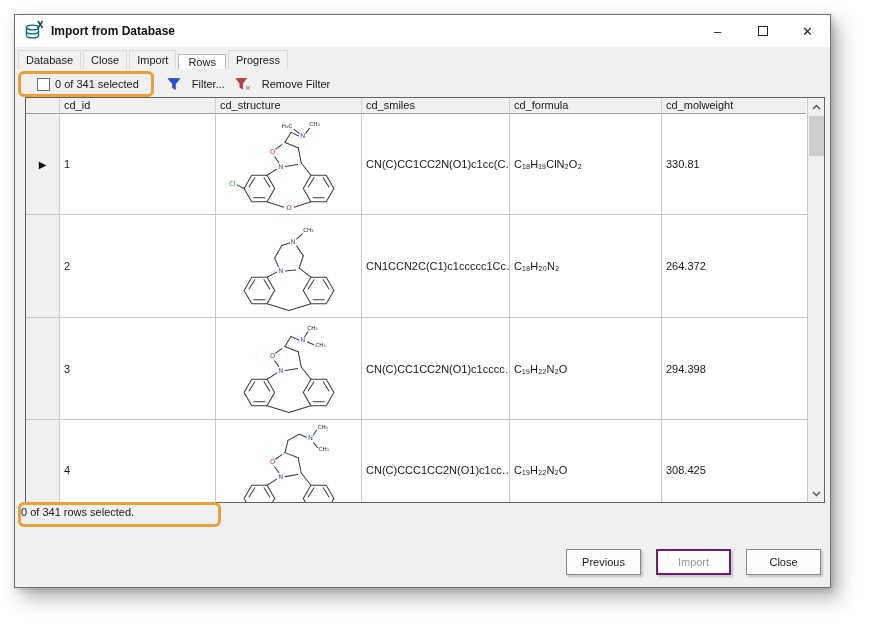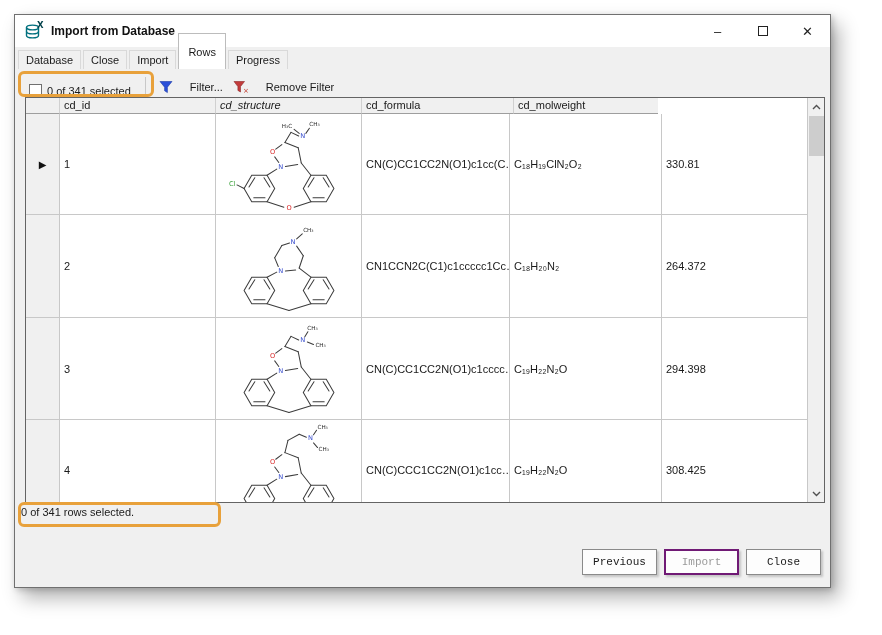--- a/index.html
+++ b/index.html
@@ -14,31 +14,31 @@
   .app-icon { width:20px; height:20px; margin-left:9px; }
   .title-text { margin-left:7px; font-size:12px; font-weight:600; color:#111; }
   .win-controls { position:absolute; right:0; top:0; height:32px; display:flex; }
   .win-btn { width:45px; height:32px; display:flex; align-items:center; justify-content:center;
              font-size:13px; color:#222; cursor:default; }
   .max-glyph { width:10px; height:10px; border:1px solid #222; display:inline-block; }
   
   .tabstrip { position:absolute; left:3px; top:31px; height:23px; display:flex; align-items:flex-end; }
   .tab { height:19px; padding:0 7px; background:#f0f0f0; border:1px solid #d9d9d9; border-bottom:none;
          font-size:11px; color:#1a1a1a; display:flex; align-items:center; margin-right:2px; }
-  .tab.active { height:36px; background:#ffffff; border-color:#bcbcbc; position:relative; z-index:3;
+  .tab.active { height:15px; background:#ffffff; border-color:#bcbcbc; position:relative; z-index:3;
                 padding:0 9px; }
   
-  .toolbar { position:absolute; left:0; top:56px; width:100%; height:26px; display:flex; align-items:flex-end; }
+  .toolbar { position:absolute; left:8px; top:56px; width:100%; height:26px; display:flex; align-items:center; }
   .annot { position:absolute; border:3px solid #E8A13B; border-radius:6px; pointer-events:none; z-index:9; }
   .annot.box1 { left:3px; top:56px; width:136px; height:26px; }
   .annot.box2 { left:3px; top:487px; width:203px; height:25px; }
   .checkbox { width:13px; height:13px; background:#fff; border:1px solid #707070; margin-left:14px; }
   .chk-label { font-size:11px; color:#1a1a1a; margin-left:5px; }
   .tb-sep { width:1px; height:20px; background:#c8c8c8; margin:0 8px 0 14px; }
-  .tb-btn { display:flex; align-items:center; gap:17px; font-size:11px; color:#1a1a1a;
+  .tb-btn { display:flex; align-items:center; gap:11px; font-size:11px; color:#1a1a1a;
             padding:3px 5px; }
   
   .grid { position:absolute; left:10px; top:82px; width:800px; height:406px; background:#ffffff;
           border:1px solid #646464; overflow:hidden; }
   .gheader { display:flex; height:16px; }
   .gh-cell { background:#f0f0f0; border-right:1px solid #d0d0d0; border-bottom:1px solid #9e9e9e;
              font-size:11px; color:#1a1a1a; padding:1px 0 0 4px; overflow:hidden; }
   .grow { display:flex; border-bottom:1px solid #c8c8c8; background:#fff; }
   .gc { border-right:1px solid #c8c8c8; display:flex; align-items:center; overflow:hidden; }
   .gc.sel { background:#f0f0f0; justify-content:center; }
@@ -46,21 +46,21 @@
   .w-sel{width:34px;} .w-id{width:156px;} .w-st{width:146px; justify-content:center;}
   .w-sm{width:148px;} .w-fo{width:152px;} .w-mw{width:144px;}
   .cur-row { font-size:10px; color:#111; }
   
   .vscroll { position:absolute; right:0; top:0; width:17px; height:100%; background:#f0f0f0;
              border-left:1px solid #c8c8c8; }
   .vs-btn { position:absolute; left:0; width:17px; height:17px; display:flex; align-items:center; justify-content:center; }
   .vs-thumb { position:absolute; left:1px; top:18px; width:15px; height:40px; background:#cdcdcd; }
   
   .statusbar { position:absolute; left:6px; top:491px; font-size:11px; color:#1a1a1a; }
-  .footer { position:absolute; right:9px; top:534px; display:flex; gap:7px;font-family:Liberation Mono, monospace; }
+  .footer { position:absolute; right:9px; top:534px; display:flex; gap:15px; }
   .btn { width:75px; height:26px; background:#fdfdfd; border:1px solid #8a8a8a; font-size:11px;
          color:#1a1a1a; display:flex; align-items:center; justify-content:center;
          box-shadow:2px 2px 2px rgba(0,0,0,.18); font-family:inherit; }
   .btn.default-disabled { border:2px solid #701a75; color:#9a9a9a; }
   
   .mol line, .mol polygon { stroke:#3c3c3c; stroke-width:1; fill:none; stroke-linecap:round; }
   .at { font-family:"DejaVu Sans",sans-serif; font-size:6.5px; }
   .at.n { fill:#3349cc; } .at.o { fill:#d92b2b; } .at.cl { fill:#3da23d; }
   .at.c { fill:#2a2a2a; font-size:5.5px; }
 </style>
@@ -124,21 +124,22 @@
         <text x="10" y="13" font-size="7" fill="#c0392b" font-family="DejaVu Sans,sans-serif">×</text>
       </svg>
       <span>Remove Filter</span>
     </div>
   </div>
 
   <div class="grid">
     <div class="gheader">
       <div class="gh-cell w-sel"></div>
       <div class="gh-cell w-id">cd_id</div>
-      <div class="gh-cell w-st" style="justify-content:flex-start;font-style:italic;">cd_structure</div>
+      <div class="gh-cell w-st" style="justify-content:flex-start;">cd_structure</div>
+      <div class="gh-cell w-sm">cd_smiles</div>
       <div class="gh-cell w-fo">cd_formula</div>
       <div class="gh-cell w-mw" style="border-right:none;">cd_molweight</div>
     </div>
 
     <div class="grow" style="height:101px;">
       <div class="gc sel w-sel">
         <span class="cur-row">▶</span>
       </div>
       <div class="gc w-id">
           <span class="txt">1</span>

